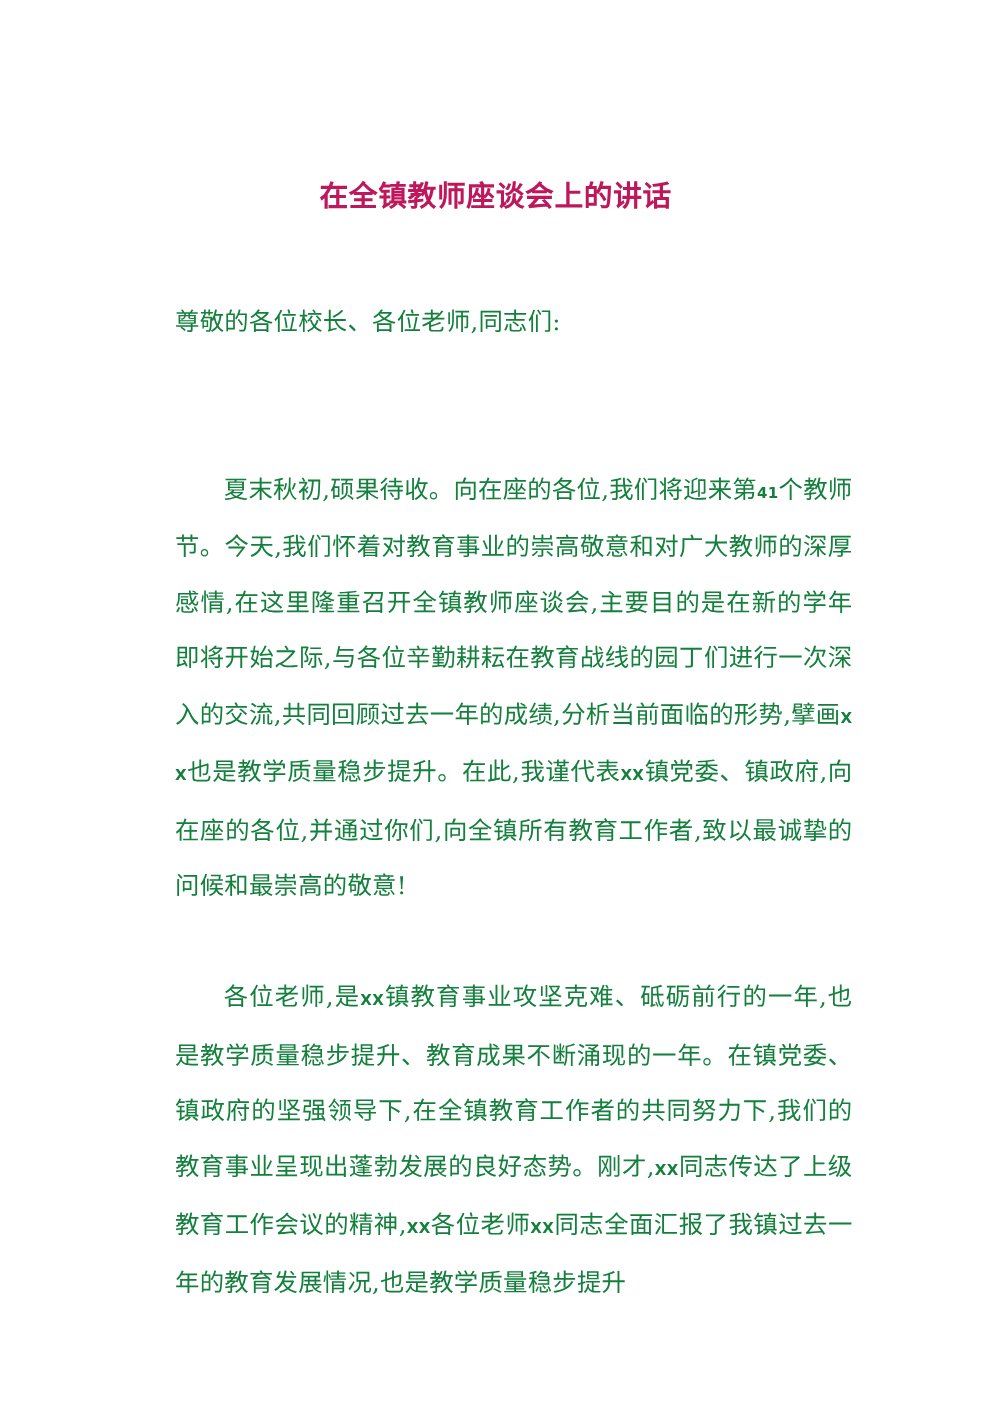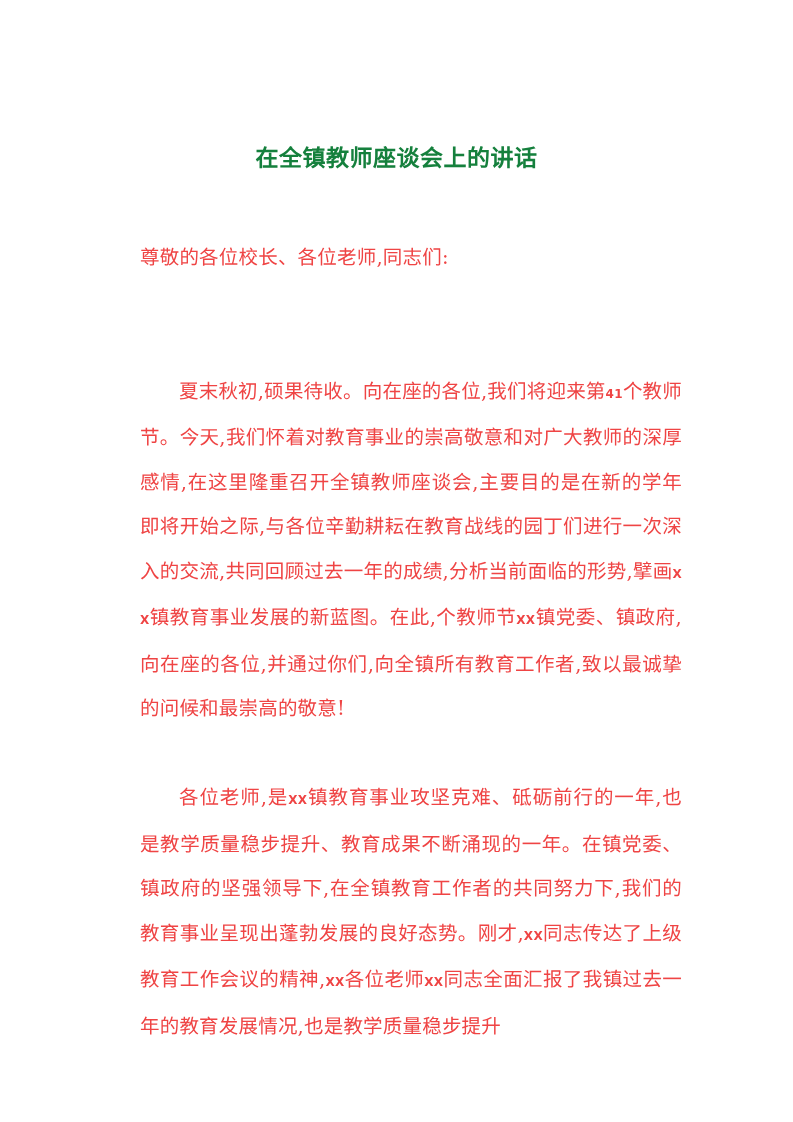--- a/index.html
+++ b/index.html
@@ -31,37 +31,37 @@
   #doc-title {
     position: absolute;
     left: 0;
     top: 126px;
     width: 793px;
     text-align: center;
     font-size: 23px;
     font-weight: bold;
     letter-spacing: 0.5px;
     line-height: 34px;
-    color: #15803d;
+    color: #be185d;
   }
 
   
   #doc-body {
     position: absolute;
     left: 140px;
     top: 236px;
     width: 542px;
   }
 
   .para {
     margin: 0;
     padding: 0;
     font-size: 19.5px;
     line-height: 44.5px;
-    color: #ef4444;
+    color: #15803d;
     text-align: justify;
     text-justify: inter-character;
     letter-spacing: 0.2px;
     word-break: break-all;
   }
 
   .para.indent {
     text-indent: 2em;
   }
 
@@ -86,21 +86,21 @@
 
   <div id="doc-body">
 
     <p class="para">尊敬的各位校长、各位老师,同志们:</p>
 
     <div class="spacer-line"></div>
 
 
     <div class="spacer-line"></div>
 
-    <p class="para indent"><span>夏末秋初,硕果待收。向在座的各位,我们将迎来第</span><span class="b">41</span><span>个教师节。今天,我们怀着对教育事业的崇高敬意和对广大教师的深厚感情,在这里隆重召开全镇教师座谈会,主要目的是在新的学年即将开始之际,与各位辛勤耕耘在教育战线的园丁们进行一次深入的交流,共同回顾过去一年的成绩,分析当前面临的形势,擘画</span><span class="b">XX</span><span>镇教育事业发展的新蓝图。在此,个教师节</span><span class="b">XX</span><span>镇党委、镇政府,向在座的各位,并通过你们,向全镇所有教育工作者,致以最诚挚的问候和最崇高的敬意!</span></p>
+    <p class="para indent"><span>夏末秋初,硕果待收。向在座的各位,我们将迎来第</span><span class="b">41</span><span>个教师节。今天,我们怀着对教育事业的崇高敬意和对广大教师的深厚感情,在这里隆重召开全镇教师座谈会,主要目的是在新的学年即将开始之际,与各位辛勤耕耘在教育战线的园丁们进行一次深入的交流,共同回顾过去一年的成绩,分析当前面临的形势,擘画</span><span class="b">XX</span><span>也是教学质量稳步提升。在此,我谨代表</span><span class="b">XX</span><span>镇党委、镇政府,向在座的各位,并通过你们,向全镇所有教育工作者,致以最诚挚的问候和最崇高的敬意!</span></p>
 
     <div class="spacer-line"></div>
 
     <p class="para indent"><span>各位老师,是</span><span class="b">XX</span><span>镇教育事业攻坚克难、砥砺前行的一年,也是教学质量稳步提升、教育成果不断涌现的一年。在镇党委、镇政府的坚强领导下,在全镇教育工作者的共同努力下,我们的教育事业呈现出蓬勃发展的良好态势。刚才,</span><span class="b">XX</span><span>同志传达了上级教育工作会议的精神,</span><span class="b">XX</span><span>各位老师</span><span class="b">XX</span><span>同志全面汇报了我镇过去一年的教育发展情况,也是教学质量稳步提升</span></p>
 
   </div>
 
 </div>
 
 </body></html>

